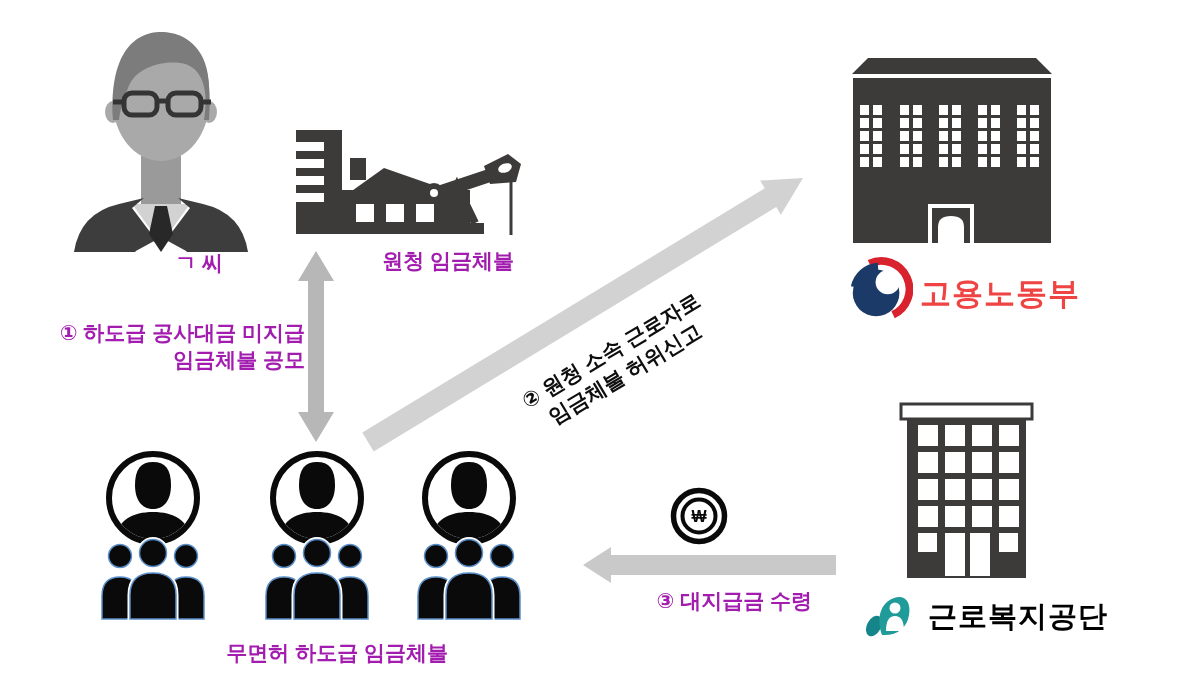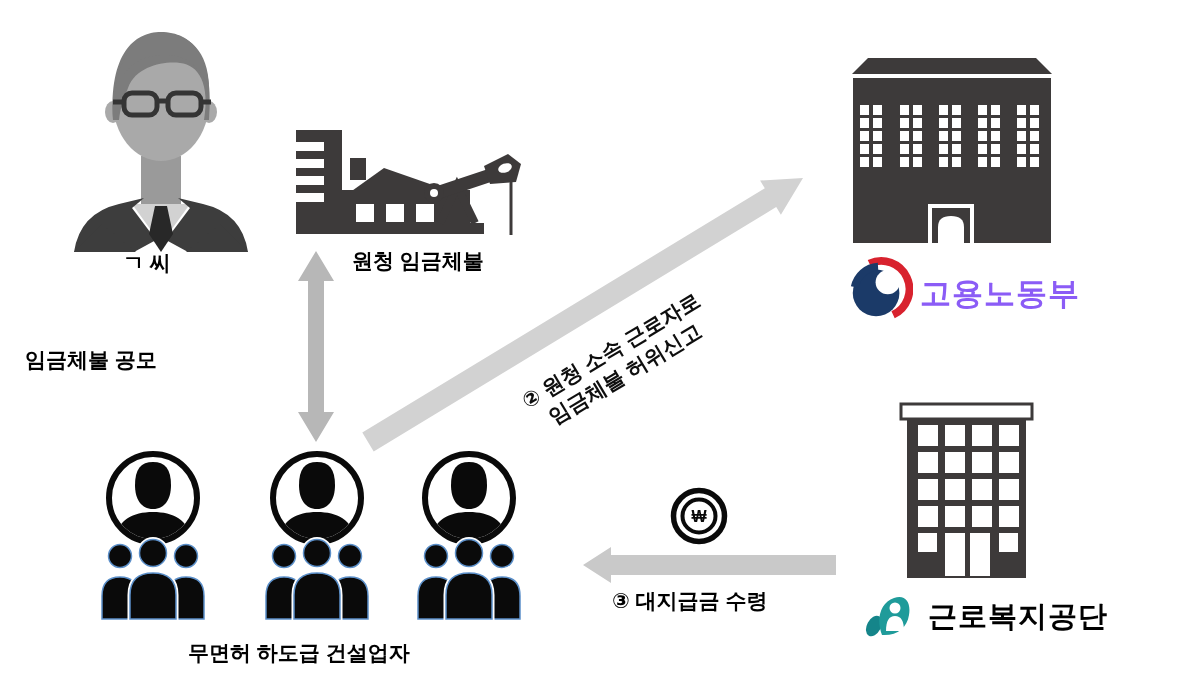--- a/index.html
+++ b/index.html
@@ -2,32 +2,32 @@
 <html><head>
 <meta charset="utf-8">
 <style>
   html,body{margin:0;padding:0;background:#fff;}
   #stage{
     position:relative;width:1200px;height:684px;background:#ffffff;overflow:hidden;
     font-family:"Liberation Sans","DejaVu Sans",sans-serif;
   }
   .abs{position:absolute;}
   .lbl{
-    position:absolute;color:#000000;font-weight:700;font-size:21px;line-height:1.28;
-    text-align:left;white-space:nowrap;
+    position:absolute;color:#a21caf;font-weight:700;font-size:21px;line-height:1.28;
+    text-align:right;white-space:nowrap;
   }
   .lbl.wrap{white-space:normal;}
   #step2{
     position:absolute;left:483px;top:335px;width:270px;
     color:#0e0e0e;font-weight:700;font-size:21px;line-height:1.3;text-align:center;
     transform:rotate(-31deg);transform-origin:center center;white-space:nowrap;
   }
   #moel-name{
     position:absolute;left:920px;top:273px;font-size:31px;font-weight:600;
-    color:#8b5cf6;letter-spacing:1px;white-space:nowrap;
+    color:#ef4444;letter-spacing:1px;white-space:nowrap;
   }
   #kcomwel-name{
     position:absolute;left:928px;top:597px;font-size:29px;font-weight:600;
     color:#000000;letter-spacing:1px;white-space:nowrap;
   }
   svg{display:block;}
 </style>
 </head>
 <body>
 
@@ -102,21 +102,21 @@
     <circle cx="140" cy="71" r="10" fill="#3d3a3a"></circle>
     <circle cx="140" cy="71" r="4" fill="#ffffff"></circle>
 
     <polygon points="190,44 214,32 227,42 222,60 196,62" fill="#3d3a3a"></polygon>
     <ellipse cx="211" cy="46" rx="7" ry="4.5" transform="rotate(-20 211 46)" fill="#ffffff"></ellipse>
     <line x1="217" y1="58" x2="217" y2="113" stroke="#3d3a3a" stroke-width="3"></line>
   </svg>
   <div class="lbl" style="left:352px;top:248px;width:162px">원청 임금체불</div>
 
   <div class="lbl wrap" style="left:25px;top:320px;width:280px">
-    <br>
+    <span>① 하도급 공사대금 미지급</span><br>
     <span>임금체불 공모</span>
   </div>
 
   <div id="step2">
     <span>② 원청 소속 근로자로</span><br>
     <span>임금체불 허위신고</span>
   </div>
 
   <svg class="abs" style="left:850px;top:54px" width="205" height="190" viewBox="0 0 205 190">
     <polygon points="18,4 186,4 202,20 2,20" fill="#3d3a3a"></polygon>
@@ -271,21 +271,21 @@
         <circle cx="58" cy="104" r="13.5"></circle>
         <path d="M35,170 L35,146 Q35,124 58,124 Q81,124 81,146 L81,170 Z"></path>
       </g>
       <g fill="#0a0a0a" stroke="#5b8fc9" stroke-width="1.5">
         <circle cx="58" cy="104" r="13.5"></circle>
         <path d="M35,170 L35,146 Q35,124 58,124 Q81,124 81,146 L81,170 Z"></path>
       </g>
     </g>
   </svg>
 
-  <div class="lbl" style="left:188px;top:640px;width:260px">무면허 하도급 건설업자</div>
+  <div class="lbl" style="left:188px;top:640px;width:260px">무면허 하도급 임금체불</div>
 
   <svg class="abs" style="left:670px;top:487px" width="58" height="58" viewBox="0 0 58 58">
     <circle cx="29" cy="29" r="25.5" fill="#ffffff" stroke="#0a0a0a" stroke-width="5.5"></circle>
     <circle cx="29" cy="29" r="16.5" fill="#ffffff" stroke="#0a0a0a" stroke-width="4"></circle>
     <text x="29" y="35" text-anchor="middle" font-size="16" font-weight="700" fill="#0a0a0a">₩</text>
   </svg>
 
   <div class="lbl" style="left:612px;top:588px;width:200px">③ 대지급금 수령</div>
 
   <svg class="abs" style="left:899px;top:400px" width="135" height="180" viewBox="0 0 135 180">

